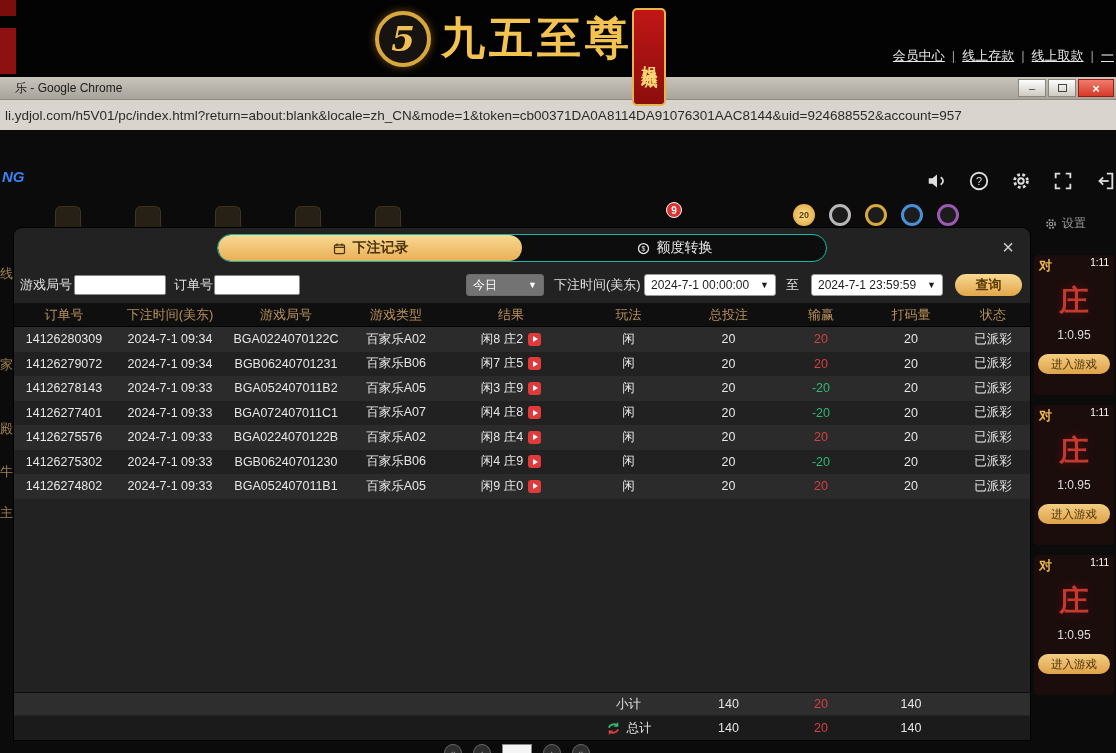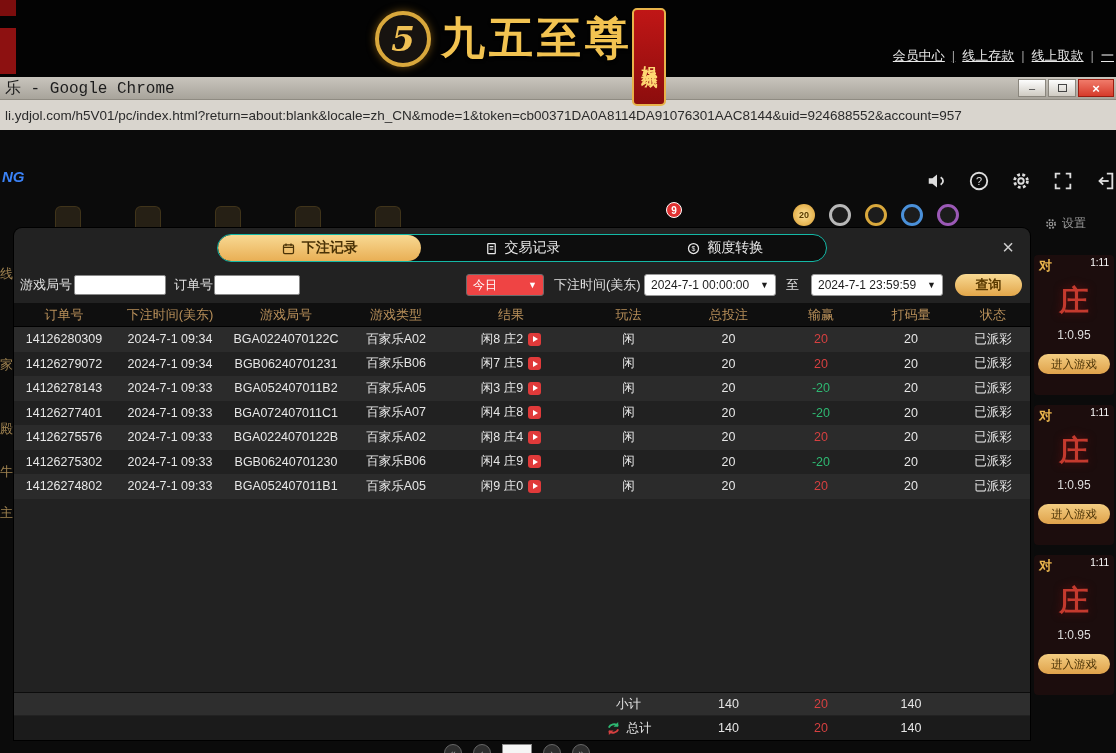--- a/index.html
+++ b/index.html
@@ -20,21 +20,21 @@
                 color:#ffd873; font-size:16px; font-weight:bold;
                 writing-mode:vertical-rl; text-orientation:upright; letter-spacing:3px; }
   .top-nav { position:absolute; right:2px; top:47px; color:#e8e8e8; font-size:13px; white-space:nowrap;text-decoration:underline; }
   .top-nav .sep { color:#9a9a9a; margin:0 7px; }
   .corner-red1 { position:absolute; left:0; top:0; width:16px; height:16px; background:#7c0d0d; z-index:60; }
   .corner-red2 { position:absolute; left:0; top:28px; width:16px; height:46px; background:#8d1111; z-index:60; }
 
   
   .titlebar { position:absolute; left:0; top:77px; width:1116px; height:22px; z-index:30;
               background:linear-gradient(#c9c5bd,#a8a49b); display:flex; align-items:center; }
-  .titlebar-title { margin-left:5px; font-size:16px; color:#1c1c1c;font-family:Liberation Mono, monospace; }
+  .titlebar-title { margin-left:15px; font-size:12px; color:#1c1c1c; }
   .win-controls { position:absolute; right:2px; top:2px; display:flex; gap:2px; }
   .win-btn { width:28px; height:18px; background:linear-gradient(#fdfdfd,#cfcbc2); border:1px solid #8a867d;
              display:flex; align-items:center; justify-content:center; font-size:11px; color:#333; }
   .win-max-glyph { width:9px; height:8px; border:1px solid #444; }
   .win-close { width:36px; background:linear-gradient(#f07b6a,#d63a2a); border-color:#991c10;
                color:#fff; font-weight:bold; font-size:13px; }
   .urlbar { position:absolute; left:0; top:99px; width:1116px; height:31px; z-index:30;
             background:#d9d5ce; border-top:1px solid #8f8b82; display:flex; align-items:center; }
   .url-text { margin-left:5px; font-size:13.5px; color:#2b2b2b; white-space:nowrap; overflow:hidden; width:1108px; }
 
@@ -71,21 +71,21 @@
          color:#e8e8e8; font-size:14px; cursor:pointer; }
   .tab.active { background:linear-gradient(#f8d993,#e9af55); color:#4a3206; font-weight:bold; border-radius:14px; }
   .tab-icon { width:15px; height:15px; }
   .modal-close { position:absolute; right:16px; top:9px; color:#cfcfcf; font-size:20px; line-height:1; cursor:pointer; }
 
   .filterbar { position:absolute; top:46px; left:0; width:1016px; height:22px; font-size:13px; color:#e0e0e0; }
   .filterbar > * { position:absolute; top:0; height:22px; }
   .f-label { display:flex; align-items:center; }
   .f-input { background:#fff; border:1px solid #888; border-radius:2px; height:20px; top:1px; }
   .sel { display:flex; align-items:center; justify-content:space-between; padding:0 6px; font-size:12px; border-radius:3px; }
-  .sel-dark { background:#ef4444; border:1px solid #6b6b6b; color:#fff;align-items:center; }
+  .sel-dark { background:#737373; border:1px solid #6b6b6b; color:#fff;align-items:center; }
   .sel-light { background:#fff; border:1px solid #999; color:#1c1c1c; }
   .caret { font-size:9px; margin-left:6px; }
   .query-btn { background:linear-gradient(#f8d993,#e2a64a); border-radius:11px; color:#5a3a00;
                font-weight:bold; font-size:13px; display:flex; align-items:center; justify-content:center; cursor:pointer; }
 
   .grid-row { display:grid; grid-template-columns:100px 112px 120px 100px 130px 105px 95px 90px 90px 74px; }
   .grid-row > div { display:flex; align-items:center; justify-content:center; overflow:hidden; }
   .thead { position:absolute; top:75px; left:0; width:1016px; height:24px; background:#0f0f0f;
            color:#b9905a; font-size:13px; border-bottom:1px solid #000; }
   .tbody { position:absolute; top:99px; left:0; width:1016px; }
@@ -206,27 +206,20 @@
   <div class="tabbar">
     <div class="tab active">
       <svg class="tab-icon" viewBox="0 0 24 24">
           <rect x="4" y="6" width="16" height="14" rx="2" fill="none" stroke="currentColor" stroke-width="2"></rect>
           <path d="M4 10h16M8 4v4M16 4v4" stroke="currentColor" stroke-width="2"></path>
         </svg>
       <span>下注记录</span>
     </div>
     <div class="tab">
       <svg class="tab-icon" viewBox="0 0 24 24">
-          <rect x="6" y="4" width="12" height="16" rx="1" fill="none" stroke="currentColor" stroke-width="2"></rect>
-          <path d="M9 9h6M9 13h6" stroke="currentColor" stroke-width="2"></path>
-        </svg>
-      <span>交易记录</span>
-    </div>
-    <div class="tab">
-      <svg class="tab-icon" viewBox="0 0 24 24">
           <circle cx="12" cy="12" r="8" fill="none" stroke="currentColor" stroke-width="2"></circle>
           <text x="12" y="16" font-size="11" text-anchor="middle" fill="currentColor">$</text>
         </svg>
       <span>额度转换</span>
     </div>
   </div>
   <div class="modal-close">×</div>
 
   <div class="filterbar">
     <div class="f-label" style="left:6px">游戏局号</div>

